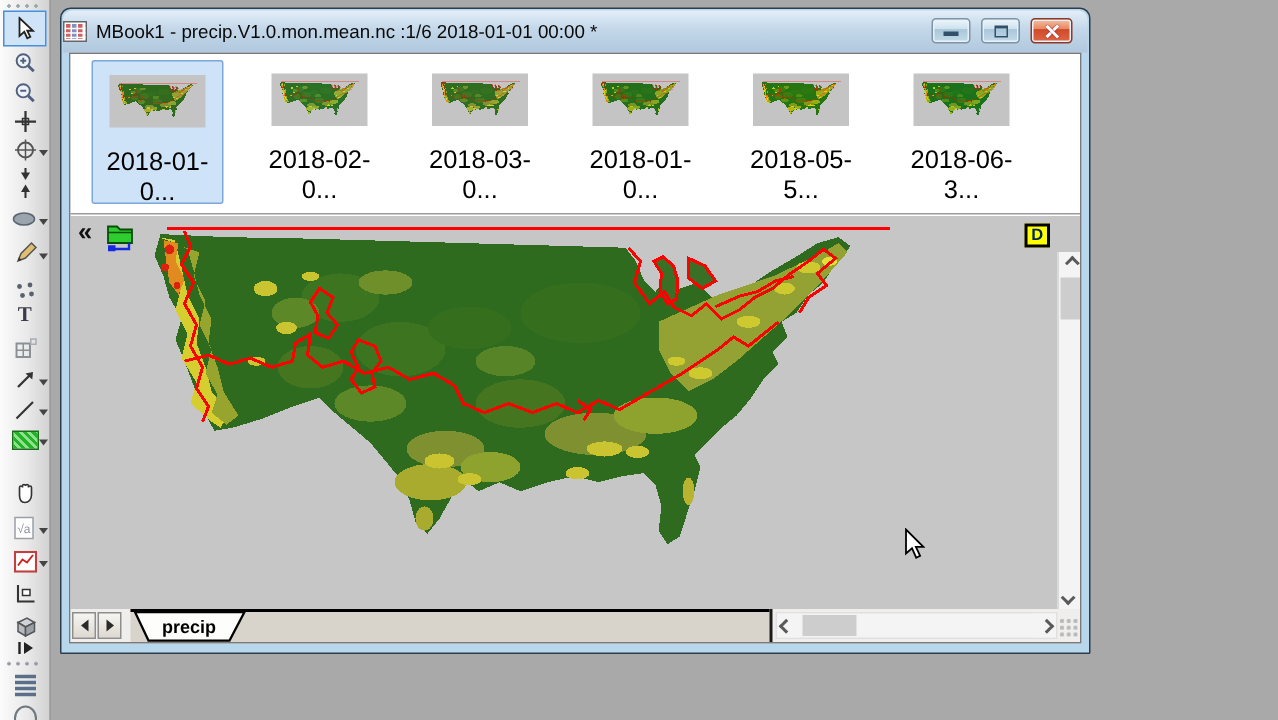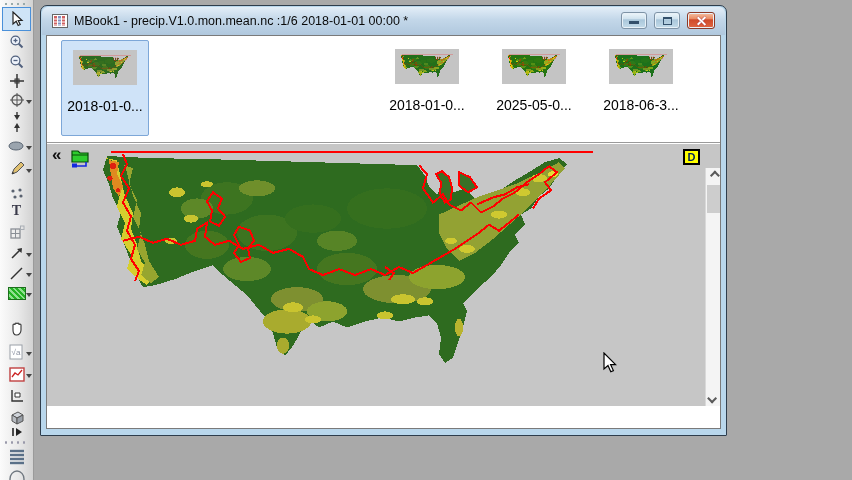--- a/index.html
+++ b/index.html
@@ -20,21 +20,21 @@
   .hatch { width:18px; height:13px; border:1px solid #1c6e1c;
     background:repeating-linear-gradient(45deg,#24b324 0 2px,#8fe08f 2px 4px); }
   .tsep { position:absolute; left:4px; width:24px; height:3px;
     background:radial-gradient(circle 1px at 2px 1.5px,#99a 1px,transparent 1.4px) 0 0/6px 3px repeat-x; }
   .tool-txt { font-weight:bold; color:#3a3a4a; font-size:14px; font-family:"Liberation Serif",serif; }
 
   
   .window { position:absolute; left:40px; top:5px; width:687px; height:431px;
     background:#b9d7ec; border:1px solid #2e3d4c; border-radius:7px 7px 1px 1px; z-index:10; }
   .titlebar { position:absolute; top:1px; left:1px; right:1px; height:28px; border-radius:6px 6px 0 0;
-    background:linear-gradient(#e3eef8,#c3d7e9 45%,#b0c8de); display:flex; align-items:center; padding-left:10px; }
+    background:linear-gradient(#e3eef8,#c3d7e9 45%,#b0c8de); display:flex; align-items:center; padding-left:0; }
   .title-ico { width:16px; height:14px; margin-right:6px; }
   .title-txt { font-size:12.5px; color:#0a0a0a; white-space:nowrap; }
   .ctrls { position:absolute; right:10px; top:5px; display:flex; gap:7px; }
   .cbtn { width:26px; height:17px; border:1px solid #7e93a6; border-radius:3px;
     background:linear-gradient(#eef6fb,#cfe2ee 40%,#a9c6da 45%,#c4dcea); position:relative; cursor:pointer;
     box-shadow:0 0 0 1px #e8f1f8 inset; }
   .cbtn.close { width:28px; border-color:#8c3a28;
     background:linear-gradient(#f5c0a4,#e98a62 40%,#cf4a2a 45%,#e06743); }
   .glyph-min { position:absolute; left:7px; bottom:4px; width:10px; height:3px; background:#33506b; }
   .glyph-res { position:absolute; left:8px; top:4px; width:9px; height:8px; border:1px solid #33506b; border-top-width:2px; background:transparent; }
@@ -44,21 +44,21 @@
 
   .window-body { position:absolute; top:29px; left:5px; right:5px; bottom:6px;
     background:#ffffff; border:1px solid #7a7a7a; overflow:hidden; }
 
   
   .thumbstrip { position:absolute; top:0; left:0; right:0; height:106px; background:#fff; }
   .thumb { position:absolute; top:4px; width:88px; height:96px; text-align:center; cursor:pointer; }
   .thumb.sel { background:#cfe3f8; border:1px solid #7da7d8; border-radius:2px; }
   .thumb-img { margin:9px auto 0; width:64px; height:35px; background:#c4c4c4; overflow:hidden; }
   .thumb-img svg { display:block; }
-  .thumb-label { margin-top:13px; font-size:14px; color:#000; }
+  .thumb-label { margin-top:13px; font-size:17px; color:#000; }
   .v2 svg{filter:hue-rotate(6deg) brightness(1.04);} .v3 svg{filter:brightness(1.02);}
   .v4 svg{filter:hue-rotate(4deg) saturate(1.15);} .v5 svg{filter:saturate(1.25) brightness(1.05);}
   .v6 svg{filter:hue-rotate(8deg) saturate(1.2);}
 
   .hsep { position:absolute; top:106px; left:0; right:0; height:2px; background:#9a9a9a; border-bottom:1px solid #fff; }
 
   
   .imgpanel { position:absolute; top:108px; left:0; right:0; bottom:22px; background:#c6c6c6; overflow:hidden; }
   .collapse { position:absolute; left:5px; top:2px; font-size:17px; font-weight:bold; color:#111; cursor:pointer; line-height:18px;}
   .connector { position:absolute; left:22px; top:2px; cursor:pointer; }
@@ -358,35 +358,51 @@
 
     <div class="thumbstrip">
       <div class="thumb sel" style="left:14px">
         <div class="thumb-img v1">
             <svg width="56" height="25" viewBox="0 0 520 232" preserveAspectRatio="none" style="margin:5px 4px">
               <use href="#usamap"></use>
             </svg>
           </div>
         <div class="thumb-label">2018-01-0...</div>
       </div>
+      <div class="thumb" style="left:122px">
+        <div class="thumb-img v2">
+            <svg width="56" height="25" viewBox="0 0 520 232" preserveAspectRatio="none" style="margin:5px 4px">
+              <use href="#usamap"></use>
+            </svg>
+          </div>
+        <div class="thumb-label">2018-02-0...</div>
+      </div>
+      <div class="thumb" style="left:229px">
+        <div class="thumb-img v3">
+            <svg width="56" height="25" viewBox="0 0 520 232" preserveAspectRatio="none" style="margin:5px 4px">
+              <use href="#usamap"></use>
+            </svg>
+          </div>
+        <div class="thumb-label">2018-03-0...</div>
+      </div>
       <div class="thumb" style="left:336px">
         <div class="thumb-img v4">
             <svg width="56" height="25" viewBox="0 0 520 232" preserveAspectRatio="none" style="margin:5px 4px">
               <use href="#usamap"></use>
             </svg>
           </div>
         <div class="thumb-label">2018-01-0...</div>
       </div>
       <div class="thumb" style="left:443px">
         <div class="thumb-img v5">
             <svg width="56" height="25" viewBox="0 0 520 232" preserveAspectRatio="none" style="margin:5px 4px">
               <use href="#usamap"></use>
             </svg>
           </div>
-        <div class="thumb-label">2025-05-0...</div>
+        <div class="thumb-label">2018-05-5...</div>
       </div>
       <div class="thumb" style="left:550px">
         <div class="thumb-img v6">
             <svg width="56" height="25" viewBox="0 0 520 232" preserveAspectRatio="none" style="margin:5px 4px">
               <use href="#usamap"></use>
             </svg>
           </div>
         <div class="thumb-label">2018-06-3...</div>
       </div>
     </div>
@@ -418,15 +434,42 @@
         <div class="sb-btn down">
             <span class="chev d"></span>
           </div>
       </div>
 
       <svg class="cursor" width="14" height="21">
         <polygon points="1,1 1,17 5,13.5 7.8,19.8 10.4,18.6 7.6,12.6 12.6,12.6" fill="#fff" stroke="#000" stroke-width="1.2"></polygon>
       </svg>
     </div>
 
+    <div class="tabbar">
+      <div class="navbtn" style="left:1px">
+          <span class="tri left"></span>
+        </div>
+      <div class="navbtn" style="left:18px">
+          <span class="tri right"></span>
+        </div>
+
+      <div class="tabstrip">
+        <svg class="sheettab" width="76" height="20">
+          <polygon points="1,0 74,0 64,19 10,19" fill="#fdfdfb" stroke="#000" stroke-width="1.5"></polygon>
+          <text x="37" y="14" text-anchor="middle" font-size="12" font-weight="bold" fill="#000" font-family="Liberation Sans">precip</text>
+        </svg>
+      </div>
+      <div class="tabdivider"></div>
+
+      <div class="hsb">
+        <div class="sb-btn left">
+            <span class="chev l"></span>
+          </div>
+        <div class="hsb-thumb"></div>
+        <div class="sb-btn right">
+            <span class="chev r"></span>
+          </div>
+      </div>
+      <div class="grip"></div>
+    </div>
 
   </div>
 </div>
 
 </body></html>

